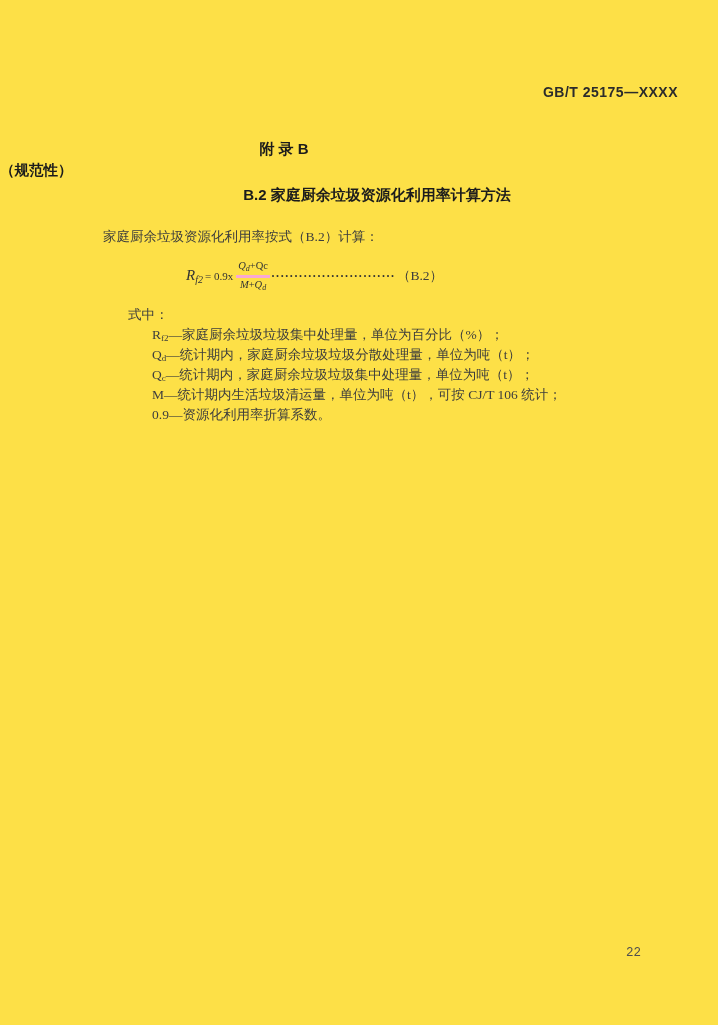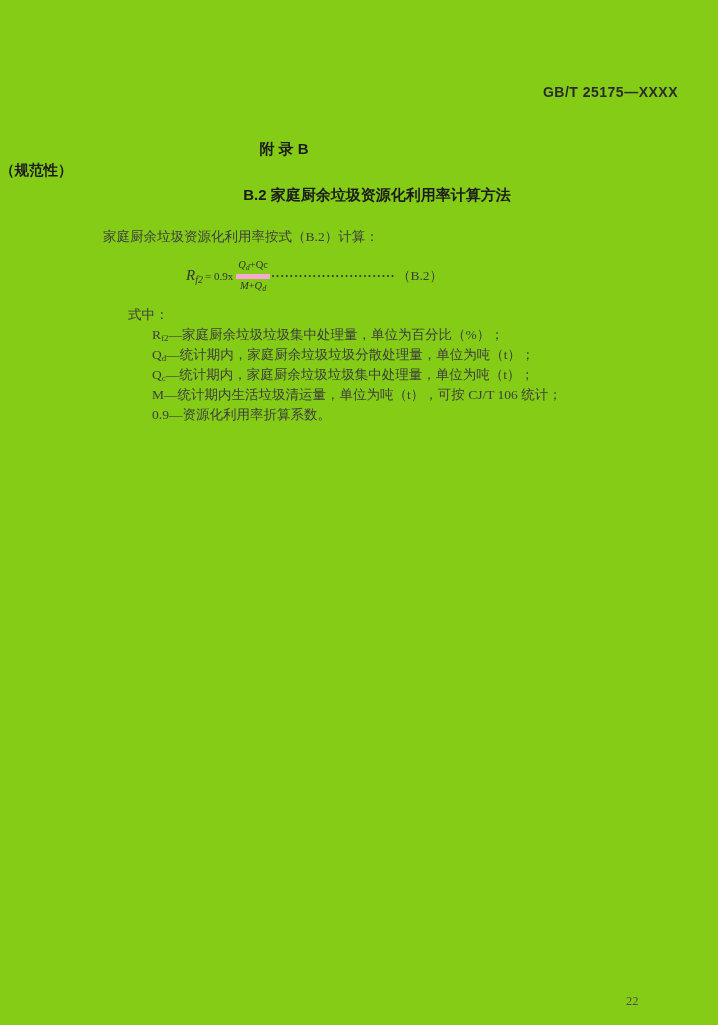--- a/index.html
+++ b/index.html
@@ -1,20 +1,20 @@
 <!DOCTYPE html>
 <html><head>
 <meta charset="utf-8">
 <style>
   html, body { margin: 0; padding: 0; background: #ffffff; }
   .page {
     position: relative;
     width: 718px;
     height: 1025px;
-    background: #84cc16;
+    background: #fde047;
     font-family: "Liberation Serif", serif;
     color: #3d3d3d;
     overflow: hidden;
   }
   .doc-number {
     position: absolute;
     top: 84px;
     left: 0;
     right: 40px;
     text-align: right;
@@ -89,21 +89,21 @@
     font-size: 11px;
   }
   .frac {
     display: inline-flex;
     flex-direction: column;
     align-items: center;
     font-size: 10.5px;
     line-height: 1.2;
     color: #333333;
   }
-  .frac .num { padding: 0 2px 1px 2px; border-bottom: 5px solid #f9a8d4; white-space: nowrap; }
+  .frac .num { padding: 0 2px 1px 2px; border-bottom: 3px solid #f9a8d4; white-space: nowrap; }
   .frac .den { padding: 1px 2px 0 2px; white-space: nowrap; }
   .frac i { font-style: italic; }
   .frac .fsub { font-size: 8px; font-style: italic; vertical-align: -2px; }
   .dots-leader {
     display: inline-block;
     width: 124px;
     overflow: hidden;
     white-space: nowrap;
     font-weight: bold;
     font-size: 12px;
@@ -128,25 +128,25 @@
     height: 20px;
     line-height: 20px;
     font-size: 13.5px;
     white-space: nowrap;
     color: #3d3d3d;
   }
   .def-line .dsym { font-family: "Liberation Serif", serif; }
   .def-line .dsub { font-size: 9px; vertical-align: -2px; }
   .page-number {
     position: absolute;
-    top: 994px;
+    top: 946px;
     left: 626px;
     font-size: 12.5px;
     color: #4f4f4f;
-    font-family: Liberation Serif, serif;
+    font-family: Liberation Mono, monospace;
   }
 </style>
 </head>
 <body>
 
 <div class="page">
 
   <div class="doc-number">GB/T 25175—XXXX</div>
 
   <div class="appendix-title">附 录 B</div>

